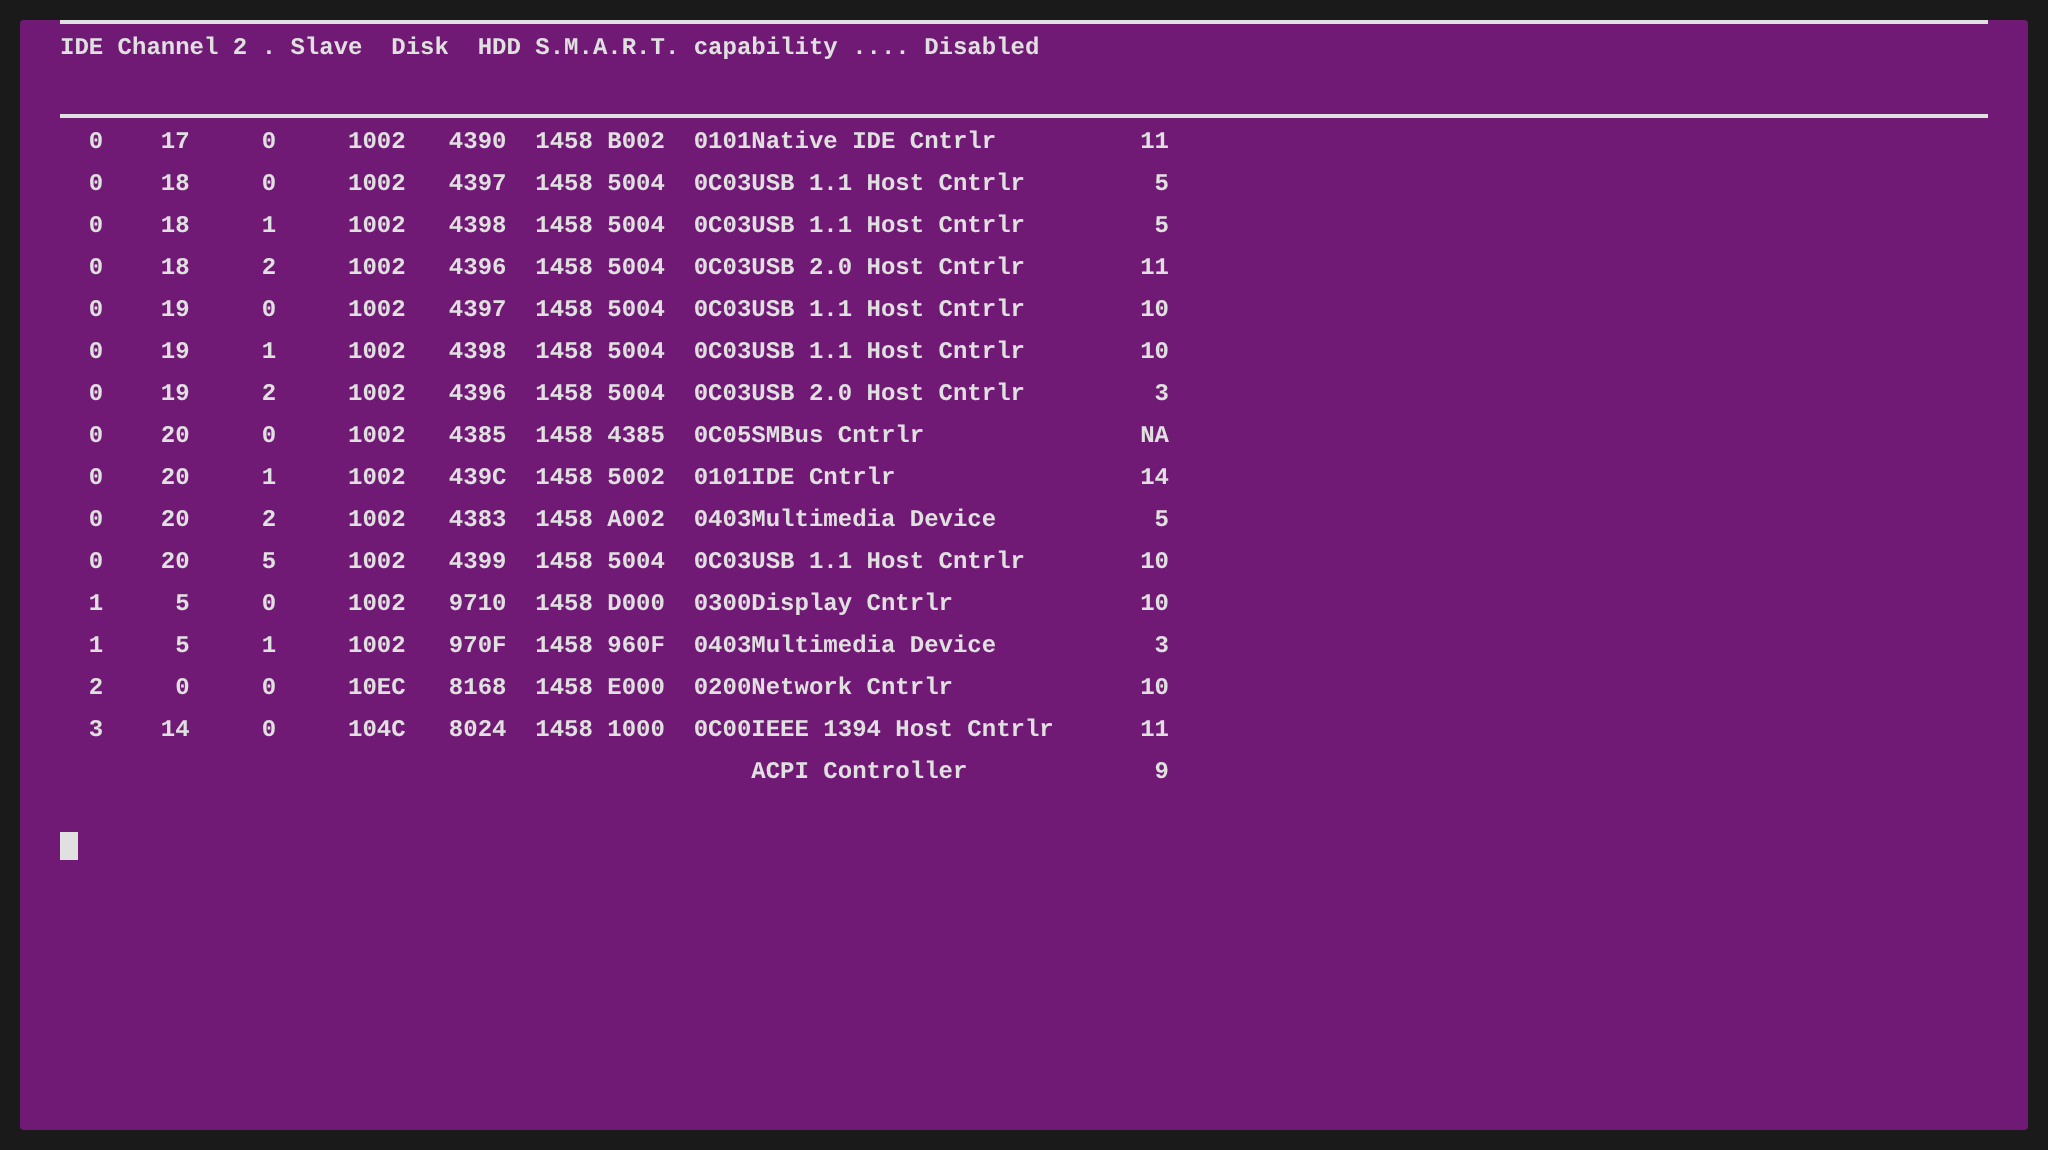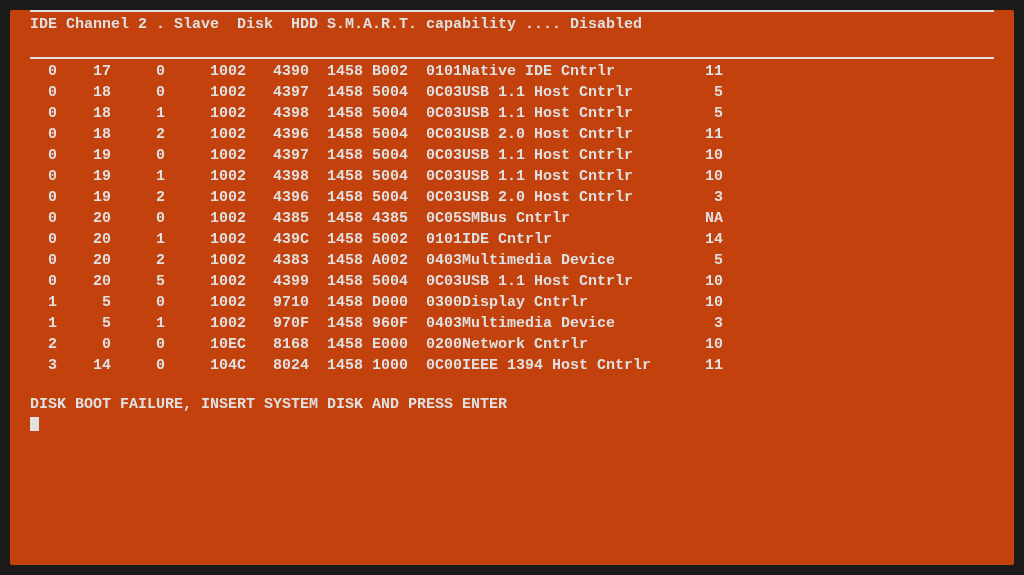--- a/index.html
+++ b/index.html
@@ -7,24 +7,24 @@
     padding: 0;
     width: 1024px;
     height: 575px;
     background: #1a1a1a;
     overflow: hidden;
   }
   .monitor {
     width: 1004px;
     height: 555px;
     margin: 10px;
-    background: #c2410c;
+    background: #701a75;
     color: #e0e0e0;
     font-family: "Courier New", Courier, monospace;
-    font-size: 15px;
+    font-size: 12px;
     font-weight: bold;
     line-height: 21px;
     padding: 0 20px;
     box-sizing: border-box;
     position: relative;
     border-radius: 2px;
   }
   .hr-line {
     border: none;
     border-top: 2px solid #e0e0e0;
@@ -62,16 +62,16 @@
   0    19     1     1002   4398  1458 5004  0C03USB 1.1 Host Cntrlr        10
   0    19     2     1002   4396  1458 5004  0C03USB 2.0 Host Cntrlr         3
   0    20     0     1002   4385  1458 4385  0C05SMBus Cntrlr               NA
   0    20     1     1002   439C  1458 5002  0101IDE Cntrlr                 14
   0    20     2     1002   4383  1458 A002  0403Multimedia Device           5
   0    20     5     1002   4399  1458 5004  0C03USB 1.1 Host Cntrlr        10
   1     5     0     1002   9710  1458 D000  0300Display Cntrlr             10
   1     5     1     1002   970F  1458 960F  0403Multimedia Device           3
   2     0     0     10EC   8168  1458 E000  0200Network Cntrlr             10
   3    14     0     104C   8024  1458 1000  0C00IEEE 1394 Host Cntrlr      11</pre>
+  <pre id="acpi-row">                                                ACPI Controller             9</pre>
   <div class="blank-row"></div>
-  <pre>DISK BOOT FAILURE, INSERT SYSTEM DISK AND PRESS ENTER</pre>
   <pre><span class="cursor"></span></pre>
 </div>
 
 </body></html>

